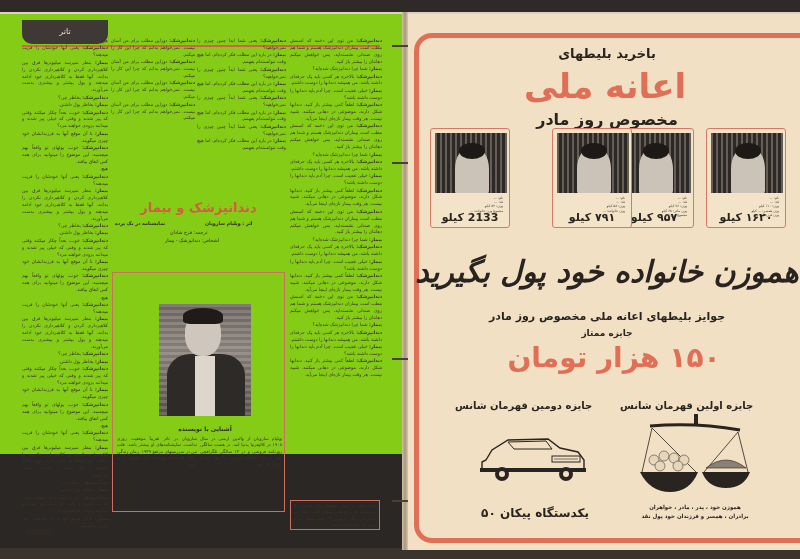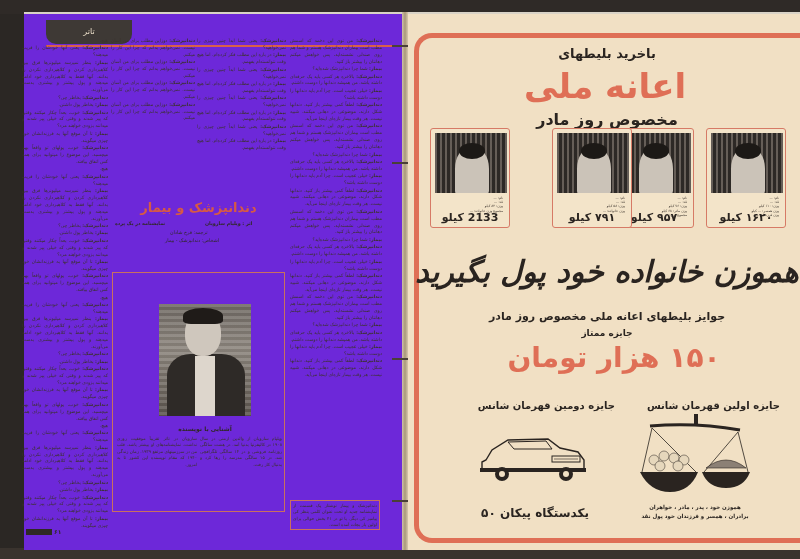--- a/index.html
+++ b/index.html
@@ -12,24 +12,23 @@
   .top-edge {
     position: absolute; left: 0; top: 0; width: 800px; height: 14px;
     background: #2f2a27;
   }
   .bottom-edge {
     position: absolute; left: 0; top: 548px; width: 800px; height: 11px;
     background: #3a332e;
   }
   
   .page-left {
-    position: absolute; left: 0; top: 12px; width: 402px; height: 538px;
-    background: #6d28d9;
+    position: absolute; left: 0; top: 12px; width: 402px; height: 442px;
+    background: #84cc16;
     border-top: 2px solid #d9d3c7;
-    margin-left: 24px;
   }
   .section-tab {
     position: absolute; left: 22px; top: 6px; width: 86px; height: 24px;
     background: #3e3935; border-radius: 0 0 10px 10px;
     color: #e8dcc6; font-size: 8px; text-align: center; line-height: 24px;
   }
   .header-rule {
     position: absolute; left: 22px; top: 31px; width: 358px; height: 2px;
     background: #d8604a;
   }
@@ -169,21 +168,21 @@
   }
   .prize-label {
     position: absolute; left: 414px; top: 328px; width: 386px; text-align: center;
     font-size: 9px; font-weight: bold; color: #2a2420; direction: rtl;
   }
   .prize-amount {
     position: absolute; left: 414px; top: 340px; width: 386px; text-align: center;
     font-size: 28px; font-weight: 900; color: #df6f56; direction: rtl; line-height: 36px; margin-left: 7px;
   }
   .prize-col-title {
-    position: absolute; top: 400px; width: 160px; text-align: right;
+    position: absolute; top: 400px; width: 160px; text-align: left;
     font-size: 10px; font-weight: bold; color: #2a2420; direction: rtl;
   }
   .car {
     position: absolute; left: 478px; top: 430px; width: 110px; height: 52px;
   }
   .scales {
     position: absolute; left: 640px; top: 412px; width: 110px; height: 90px;
   }
   .car-caption {
     position: absolute; left: 460px; top: 506px; width: 150px; text-align: center;

